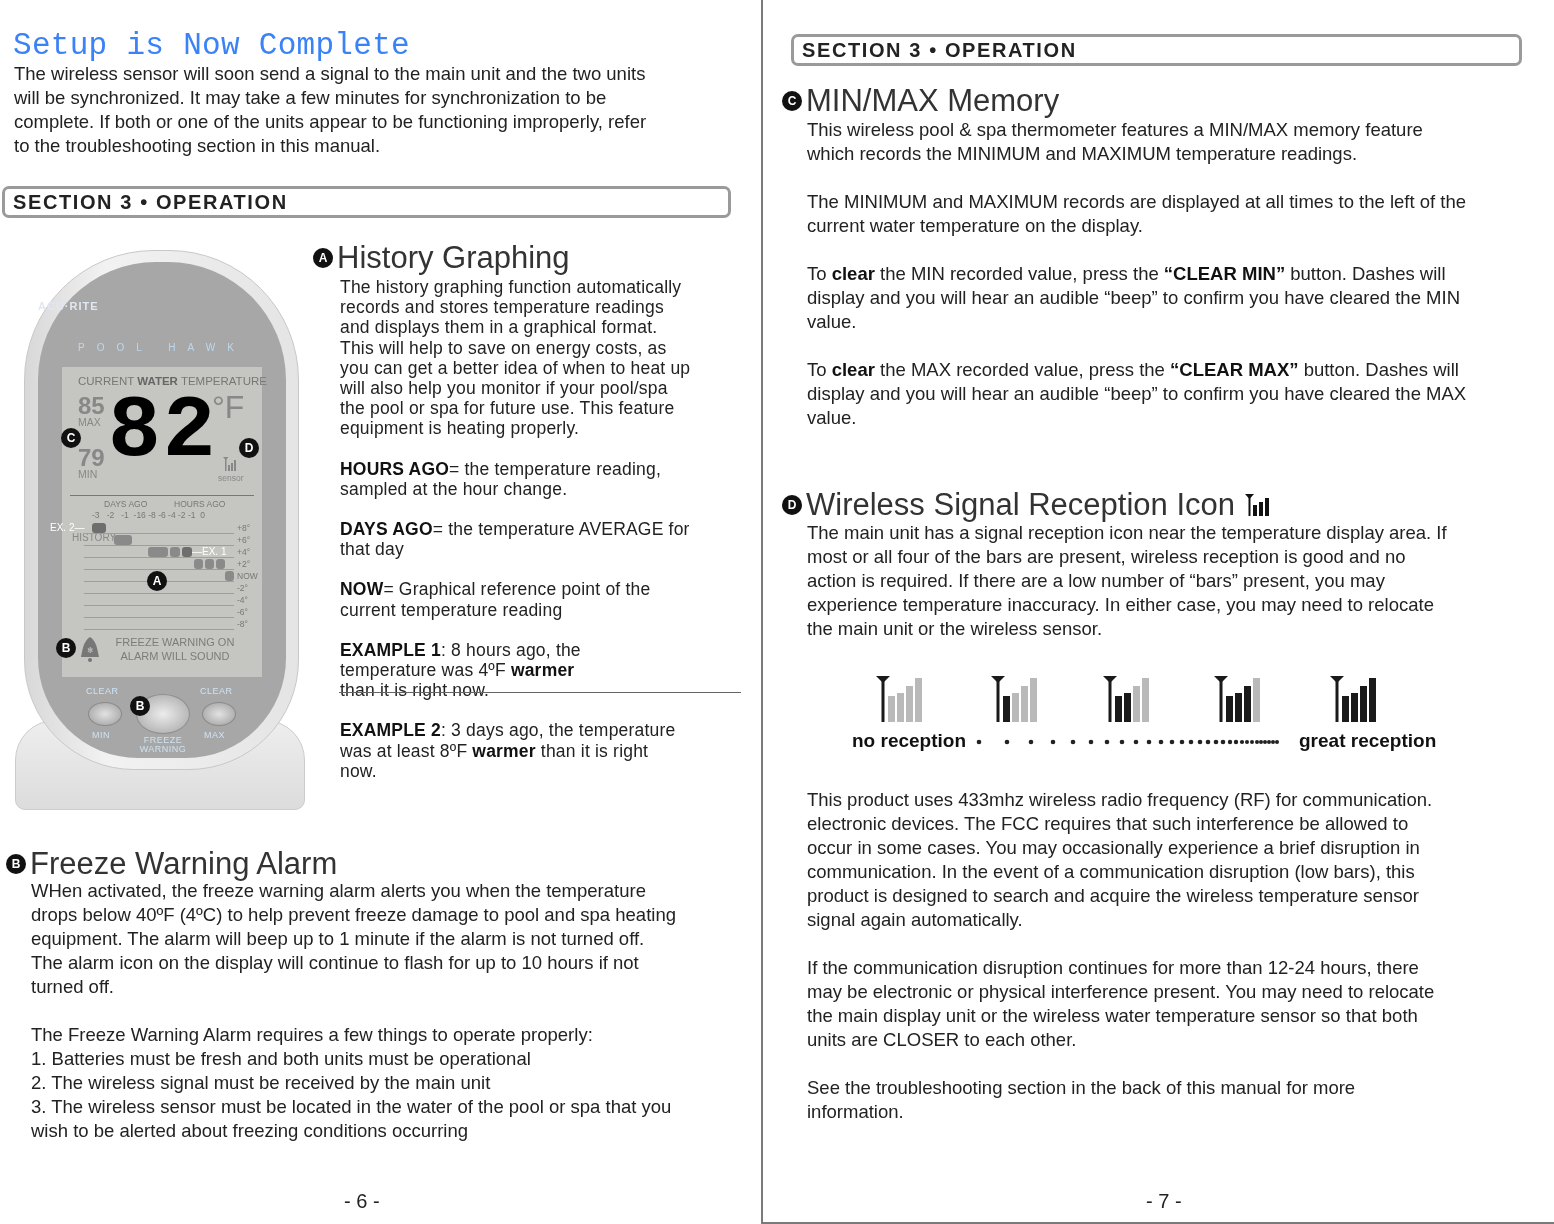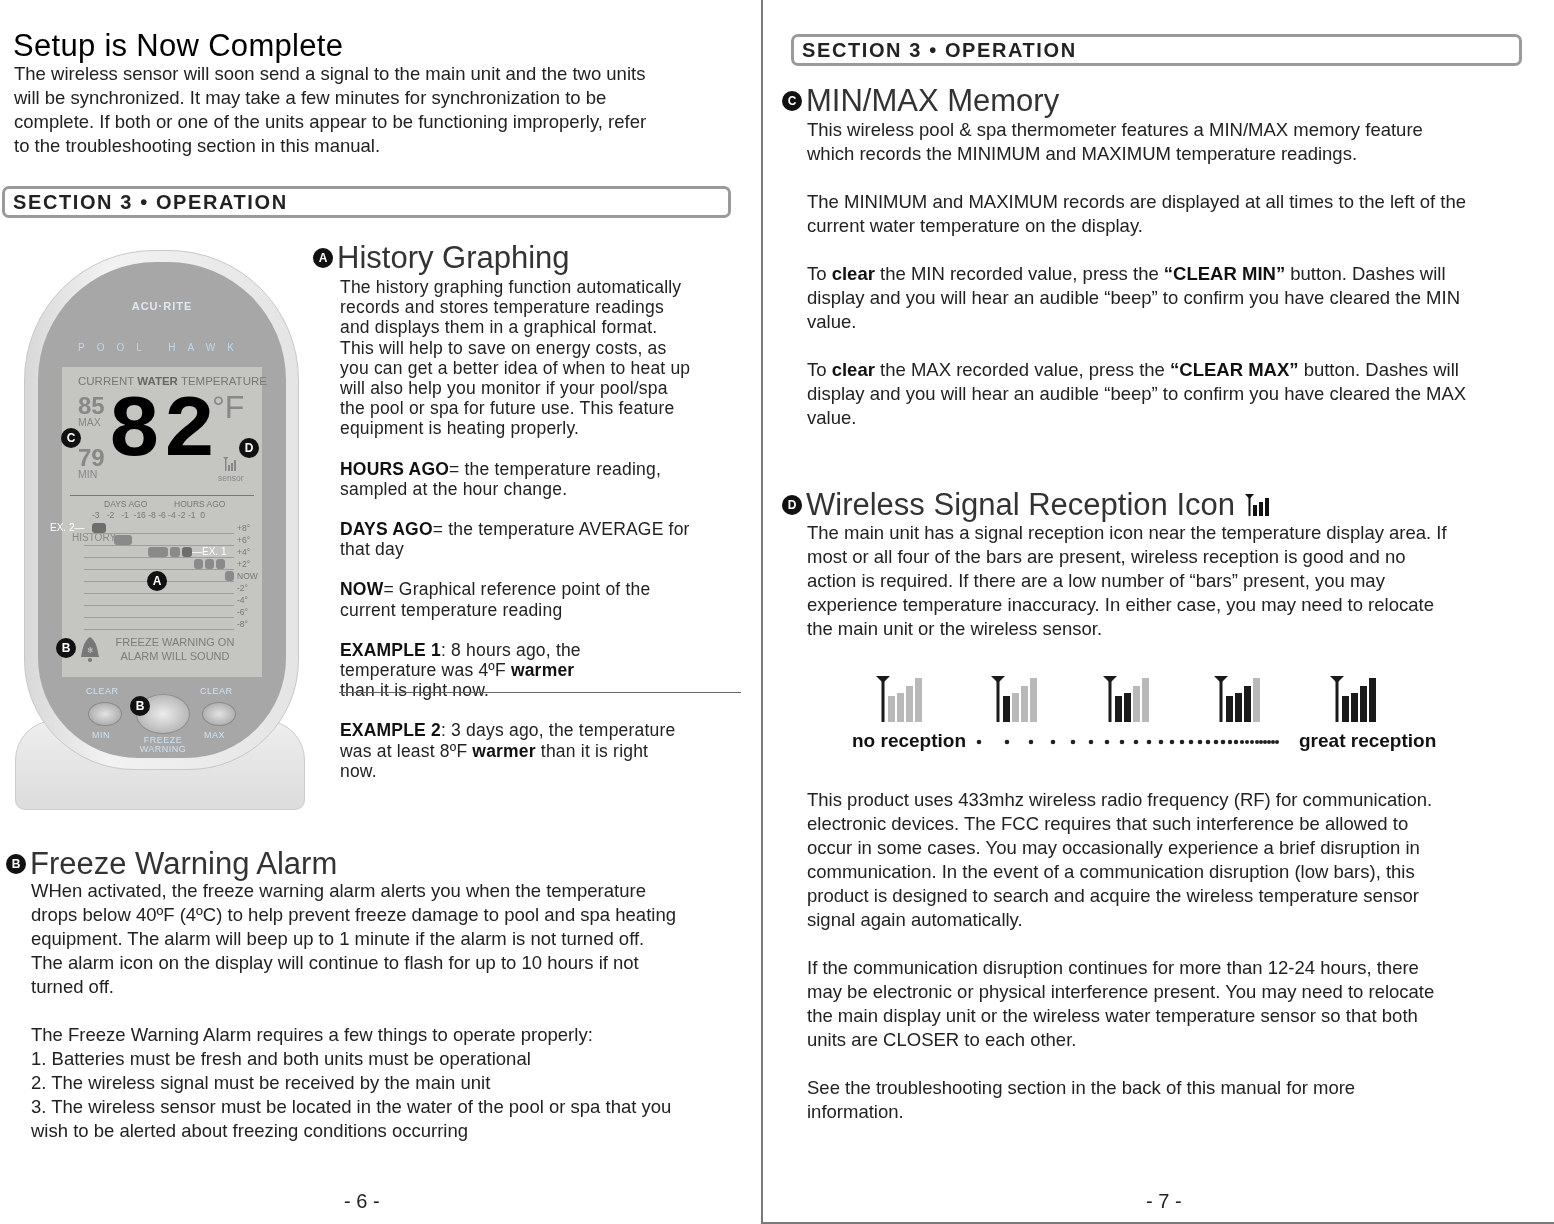--- a/index.html
+++ b/index.html
@@ -3,38 +3,38 @@
 <meta charset="utf-8">
 <style>
   * { box-sizing: border-box; margin: 0; padding: 0; }
   html, body { width: 1554px; height: 1224px; background: #fff; overflow: hidden; }
   body { position: relative; font-family: "DejaVu Sans Condensed", "Liberation Sans Narrow", "Liberation Sans", sans-serif; color: #222; }
   .abs { position: absolute; }
 
   
   .right-page-frame { position: absolute; left: 761px; top: 0; width: 793px; height: 1224px; border-left: 2px solid #7a7a7a; border-bottom: 2px solid #7a7a7a; }
 
-  .h-light { font-family: Liberation Sans, sans-serif; font-weight: normal; color: #000000; letter-spacing: 0.3px; }
+  .h-light { font-family: Liberation Mono, monospace; font-weight: normal; color: #3b82f6; letter-spacing: 0.3px; }
   .body-text { font-family: "Liberation Sans Narrow", "Liberation Sans", sans-serif; font-size: 18.5px; line-height: 24px; color: #222; }
   .body-text-wide { font-family: "Liberation Sans", sans-serif; font-size: 17.5px; line-height: 20.2px; color: #222; letter-spacing: 0.2px; }
   .body-text p, .body-text-wide p { margin: 0; }
   .gap { height: 24px; }
   .gap-w { height: 20px; }
   b { font-weight: bold; color: #111; }
 
   .section-bar { position: absolute; height: 32px; border: 3px solid #9a9a9a; border-radius: 7px; padding-left: 8px; font-family: "Liberation Sans", sans-serif; font-size: 20px; font-weight: bold; letter-spacing: 1.6px; line-height: 26px; color: #222; }
   .badge { display: inline-block; width: 20px; height: 20px; border-radius: 50%; background: #111; color: #fff; font-family: "Liberation Sans", sans-serif; font-size: 12px; font-weight: bold; text-align: center; line-height: 20px; vertical-align: middle; }
 
   .section-title { font-family: "Liberation Sans Narrow", "Liberation Sans", sans-serif; font-size: 31px; color: #333; line-height: 36px; display: flex; align-items: center; gap: 4px; white-space: nowrap; }
 
   
   .device-base { position: absolute; left: 15px; top: 720px; width: 290px; height: 90px; background: linear-gradient(#eee, #dcdcdc); border: 1px solid #ccc; border-radius: 40px 40px 10px 10px; }
   .device-shell { position: absolute; left: 24px; top: 250px; width: 275px; height: 520px; border-radius: 130px 130px 110px 110px; background: linear-gradient(90deg,#d8d8d8,#f2f2f2 30%,#e4e4e4); border: 1px solid #c8c8c8; }
   .device-face { position: absolute; left: 38px; top: 262px; width: 248px; height: 496px; border-radius: 118px 118px 100px 100px; background: #a7a7a7; }
-  .device-brand { position: absolute; left: 0; width: 100%; top: 38px; text-align: center; color: #dfe8f2; font-family: "Liberation Sans", sans-serif; font-size: 11px; font-weight: bold; letter-spacing: 1px; }
+  .device-brand { position: absolute; left: 0; width: 100%; top: 38px; color: #dfe8f2; font-family: "Liberation Sans", sans-serif; font-size: 11px; font-weight: bold; letter-spacing: 1px; }
   .device-model { position: absolute; left: 0; width: 100%; top: 80px; text-align: center; color: #bcd8ee; font-family: "Liberation Sans", sans-serif; font-size: 10px; letter-spacing: 12px; }
   .lcd { position: absolute; left: 24px; top: 105px; width: 200px; height: 310px; background: #c5c6c1; }
   .lcd-label { position: absolute; left: 16px; top: 8px; font-family: "Liberation Sans Narrow", sans-serif; font-size: 11.5px; color: #777; white-space: nowrap; }
   .lcd-label b { color: #666; }
   .lcd-big { position: absolute; left: 46px; top: 22px; font-family: Liberation Mono, monospace; font-size: 88px; line-height: 86px; color: #000000; letter-spacing: 2px; font-weight: bold; text-align: right; }
   .lcd-unit { position: absolute; left: 150px; top: 22px; font-family: "Liberation Sans", sans-serif; font-size: 32px; color: #888; }
   .lcd-max { position: absolute; left: 16px; top: 28px; font-family: "Liberation Sans Narrow", sans-serif; font-size: 24px; line-height: 22px; color: #888; font-weight: bold; }
   .lcd-min { position: absolute; left: 16px; top: 80px; font-family: "Liberation Sans Narrow", sans-serif; font-size: 24px; line-height: 22px; color: #888; font-weight: bold; }
   .lcd-small { font-size: 10.5px; font-weight: normal; color: #888; display: block; line-height: 11px; }
   .lcd-sensor { position: absolute; left: 156px; top: 90px; font-family: "Liberation Sans", sans-serif; font-size: 8.5px; color: #888; text-align: center; }

